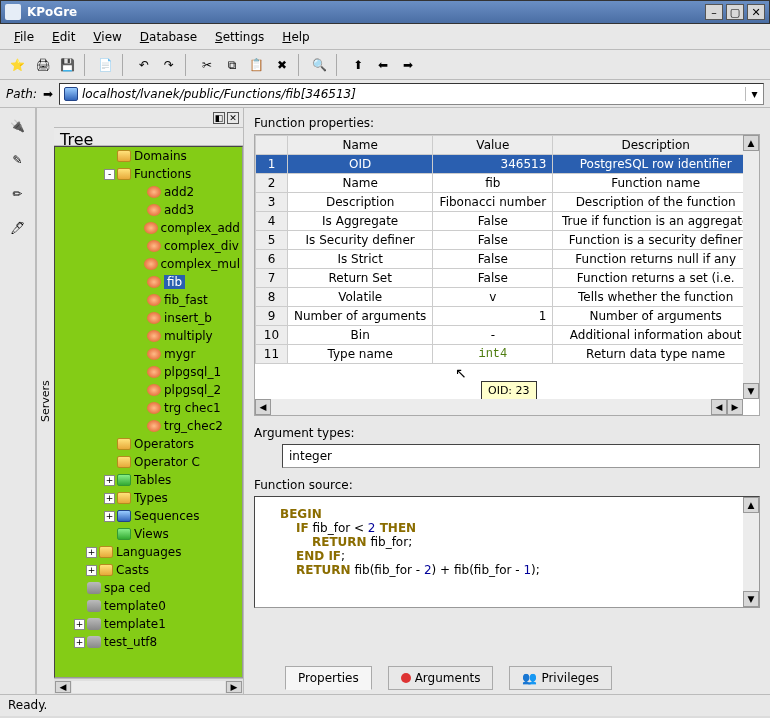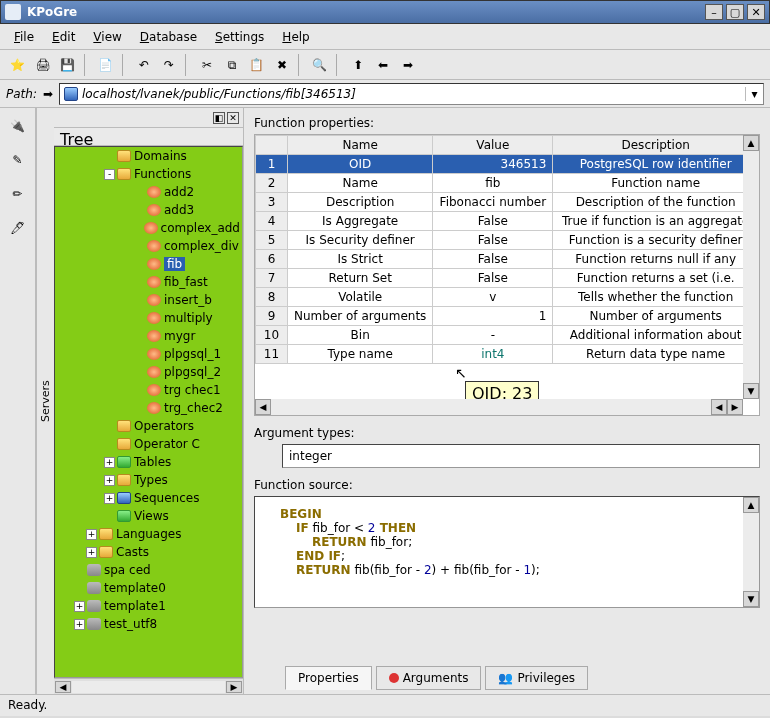--- a/index.html
+++ b/index.html
@@ -50,45 +50,45 @@
 
 .fieldset-label { margin-bottom: 4px; }
 
 .properties-box { border: 1px solid #aaa; background: #fff; position: relative; height: 282px; }
 .prop-table { width: 100%; border-collapse: collapse; }
 .prop-table th, .prop-table td { border: 1px solid #ccc; padding: 2px 6px; text-align: center; height: 19px; white-space: nowrap; overflow: hidden; }
 .prop-table th { background: #ededed; font-weight: normal; }
 .prop-table th.rownum { width: 32px; text-align: center; }
 .prop-table tr.selected td, .prop-table tr.selected th.rownum { background: #2a5fb0; color: #fff; }
 .prop-table td.val-right { text-align: right; }
-.prop-table td.link { color: #0f766e; }
+.prop-table td.link { color: #4d7c0f; font-family: Liberation Mono, monospace; }
 .col-name { width: 140px; }
 .col-value { width: 120px; }
 .prop-vscroll { position: absolute; right: 0; top: 0; bottom: 16px; width: 16px; background: #e0e0e0; display: flex; flex-direction: column; }
 .prop-vscroll .arrow { height: 16px; border: 1px solid #999; background: #d8d8d8; text-align: center; font-size: 9px; line-height: 14px; cursor: pointer; }
 .prop-vscroll .track { flex: 1; background: #ececec; }
 .prop-hscroll { position: absolute; left: 0; right: 16px; bottom: 0; height: 16px; background: #e0e0e0; display: flex; }
 .prop-hscroll .arrow { width: 16px; border: 1px solid #999; background: #d8d8d8; text-align: center; font-size: 9px; line-height: 14px; cursor: pointer; }
 .prop-hscroll .track { flex: 1; background: #ececec; }
 
-.tooltip { position: absolute; left: 210px; top: 246px; background: #ffffcc; border: 1px solid #333; padding: 2px 6px; font-size: 16px; }
+.tooltip { position: absolute; left: 226px; top: 246px; background: #ffffcc; border: 1px solid #333; padding: 2px 6px; font-size: 11px; }
 .cursor-fake { position: absolute; left: 200px; top: 230px; font-size: 14px; pointer-events: none; }
 
 .argtypes { margin-top: 10px; }
 .argtypes-box { background: #fff; border: 1px inset #999; padding: 4px 6px; height: 24px; margin-left: 28px; }
 
 .funcsource { margin-top: 10px; flex: 1; display: flex; flex-direction: column; }
 .source-box { background: #fff; border: 1px inset #999; padding: 10px 25px; font-family: "DejaVu Sans Mono", monospace; font-size: 12px; position: relative; height: 112px; }
 .kw { color: #8b6d00; font-weight: bold; }
 .num { color: #009; }
 .src-vscroll { position: absolute; right: 0; top: 0; bottom: 0; width: 16px; background: #e0e0e0; display: flex; flex-direction: column; }
 .src-vscroll .arrow { height: 16px; border: 1px solid #999; background: #d8d8d8; text-align: center; font-size: 9px; line-height: 14px; cursor: pointer; }
 .src-vscroll .track { flex: 1; background: #ececec; }
 
-.bottom-tabs { display: flex; gap: 4px; margin-top: 6px; padding-left: 31px; }
+.bottom-tabs { display: flex; gap: 16px; margin-top: 6px; padding-left: 31px; }
 .tab { padding: 4px 12px; border: 1px solid #aaa; background: #e8e8e8; cursor: pointer; display: flex; align-items: center; gap: 4px; }
 .tab.active { background: #f6f6f6; border-bottom: 1px solid #f6f6f6; }
 .tab .dot { width: 10px; height: 10px; border-radius: 50%; }
 
 .statusbar { height: 22px; background: #e8e8e8; border-top: 1px solid #bbb; padding: 3px 8px; }
 
 .folder-icon { background: linear-gradient(#ffe27a, #e6a93a); border: 1px solid #b68a1f; border-radius: 2px; }
 .gear-icon { background: radial-gradient(#fb8, #d52); border-radius: 50%; }
 .db-icon { background: linear-gradient(#bbb, #888); border-radius: 3px; }
 .green-icon { background: linear-gradient(#8e8, #3a3); border: 1px solid #393; border-radius: 2px; }
@@ -191,20 +191,25 @@
         <div class="tree-row">
           <span class="spacer" style="width: 90px;"></span>
           <span class="icon gear-icon"></span>
           <span class="label">complex_add</span>
         </div>
         <div class="tree-row">
           <span class="spacer" style="width: 90px;"></span>
           <span class="icon gear-icon"></span>
           <span class="label">complex_div</span>
         </div>
+        <div class="tree-row">
+          <span class="spacer" style="width: 90px;"></span>
+          <span class="icon gear-icon"></span>
+          <span class="label">complex_mul</span>
+        </div>
         <div class="tree-row selected">
           <span class="spacer" style="width: 90px;"></span>
           <span class="icon gear-icon"></span>
           <span class="label">fib</span>
         </div>
         <div class="tree-row">
           <span class="spacer" style="width: 90px;"></span>
           <span class="icon gear-icon"></span>
           <span class="label">fib_fast</span>
         </div>

